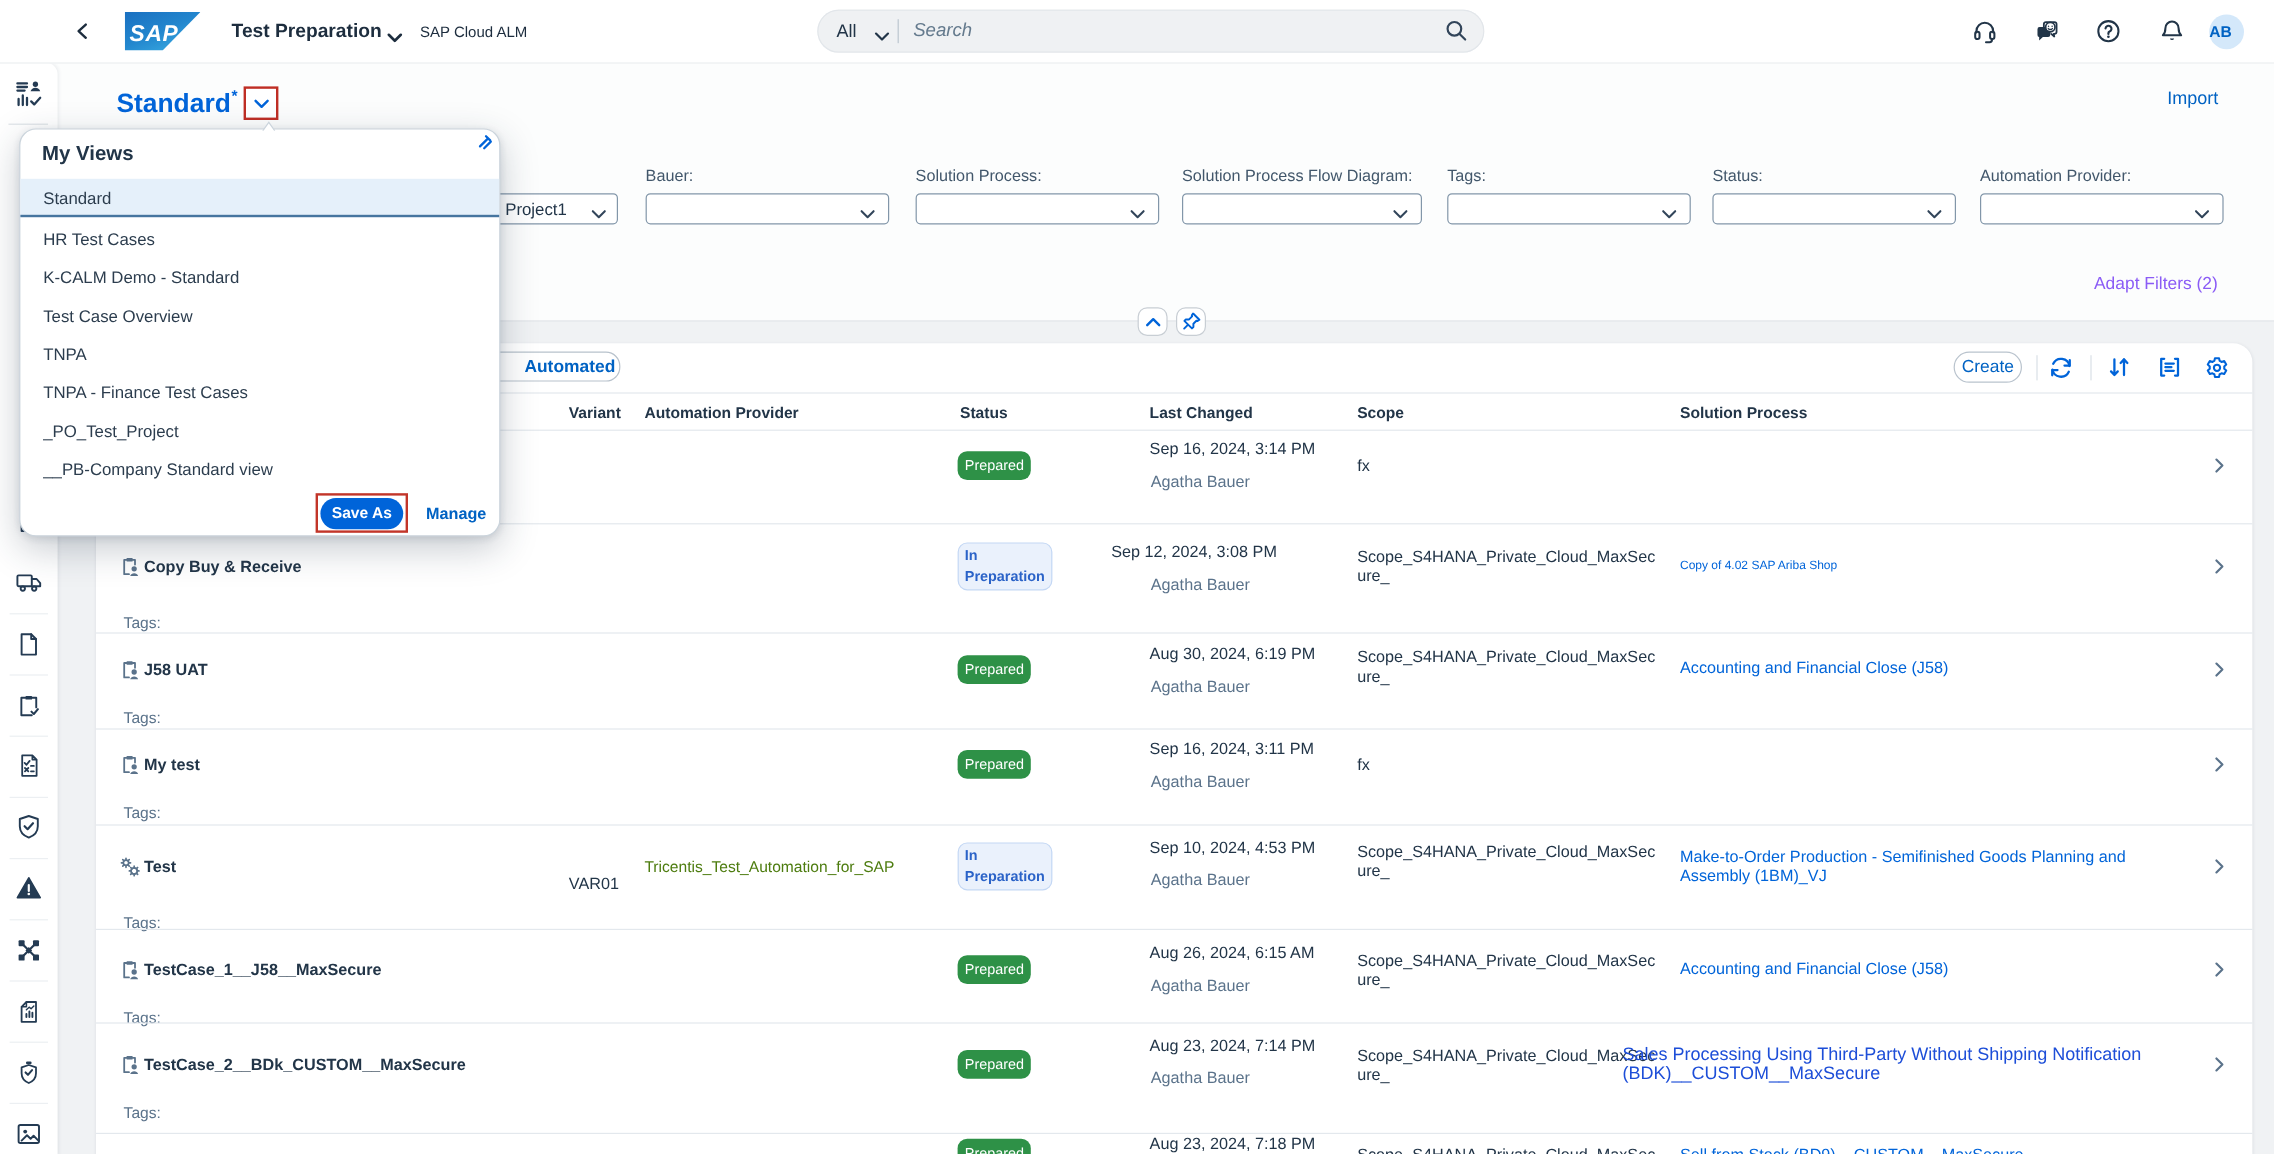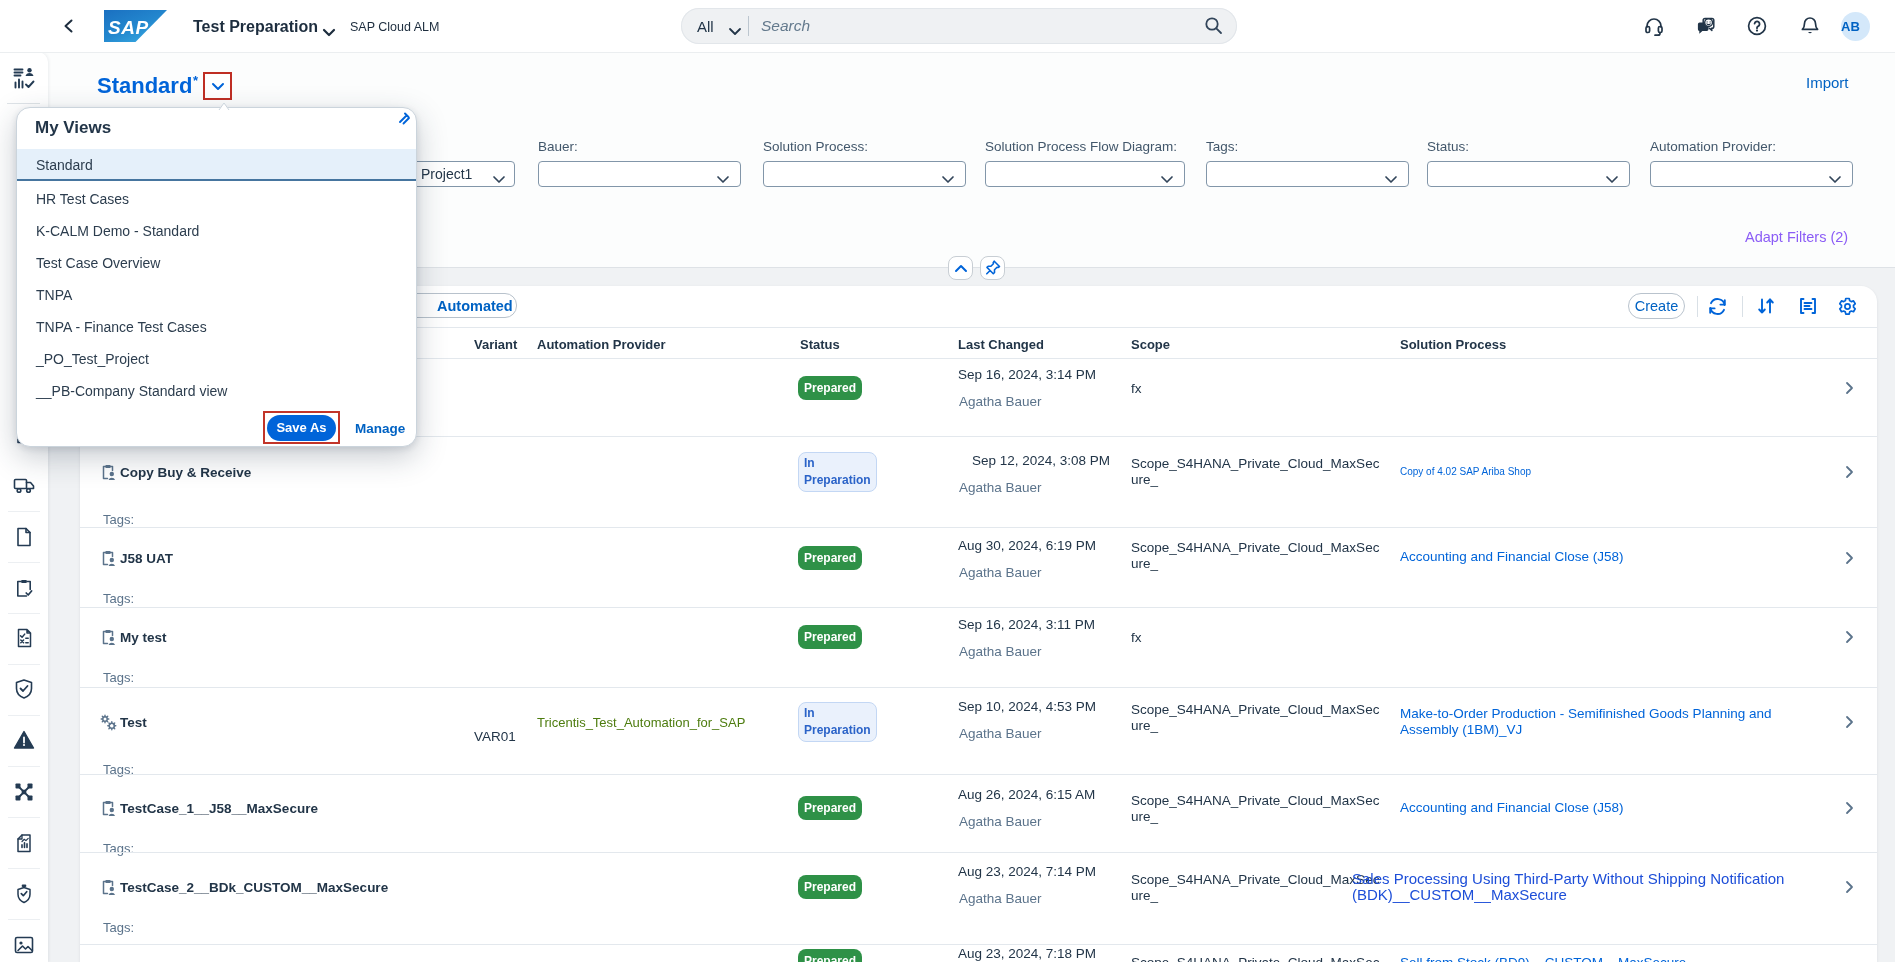--- a/index.html
+++ b/index.html
@@ -2,21 +2,21 @@
 <html><head><meta charset="utf-8">
 <style>
 *{margin:0;padding:0;box-sizing:border-box}
 html,body{width:1895px;height:962px;overflow:hidden;font-family:"Liberation Sans",sans-serif;background:#F0F2F4;position:relative}
 .a{position:absolute}
 .nm{font-weight:700;font-size:13.5px;color:#223548;white-space:nowrap}
 .d1{font-size:13.5px;color:#223548;white-space:nowrap}
 .d2{font-size:13.5px;color:#5B738B;white-space:nowrap}
 .lnk{font-size:13px;color:#4d7c0f;white-space:nowrap}
 .tg{font-size:13px;color:#5B738B}
-.bdg{background:#2E9147;color:#fff;font-weight:700;font-size:12px;border-radius:8px;height:24px;line-height:24px;padding:0 6px;display:inline-block}
+.bdg{background:#2E9147;color:#fff;font-weight:400;font-size:12px;border-radius:8px;height:24px;line-height:24px;padding:0 6px;display:inline-block}
 .bdb{background:#EAF1FC;border:1px solid #C3D7F4;color:#2B63C8;font-weight:700;font-size:12px;border-radius:8px;padding:2px 5px;line-height:17px;display:inline-block}
 .colh{font-weight:700;font-size:13px;color:#223548;white-space:nowrap}
 .flbl{font-size:13.5px;color:#42576B;white-space:nowrap}
 .fsel{height:26px;background:#fff;border:1px solid #8296A9;border-radius:4px}
 .rowline{height:1px;background:#E3E8ED;left:80px;width:1797px;z-index:3}
 .pit{font-size:14px;color:#2C3D4E;line-height:32px;padding-left:19px;height:32px}
 </style></head><body>
 
 <div class="a" style="left:0;top:0;width:1895px;height:53px;background:#fff;border-bottom:1px solid #EBEEF0;z-index:30"></div>
 <div class="a" style="left:61px;top:18px;z-index:31"><svg width="16" height="16" viewBox="0 0 16 16" fill="none" stroke="#1D2D3E" stroke-width="2" stroke-linecap="round" stroke-linejoin="round">
@@ -168,21 +168,21 @@
 <div class="a rowline" style="top:436px;"></div>
 <div class="a" style="left:99px;top:463px;z-index:3"><svg width="18" height="18" viewBox="0 0 18 18" fill="none" stroke="#5B738B" stroke-width="1.5" stroke-linecap="round" stroke-linejoin="round">
       <path d="M6.5 3.5 h-2 v12 h4"></path>
       <path d="M11.5 3.5 h2 v4"></path>
       <rect x="6.5" y="2" width="5" height="3" rx="0.5" fill="#5B738B" stroke="none"></rect>
       <circle cx="12.8" cy="11" r="2.2" fill="#5B738B" stroke="none"></circle>
       <path d="M9.5 17 a3.5 3.5 0 0 1 6.6 0 z" fill="#5B738B" stroke="none"></path>
     </svg></div>
 <div class="a nm" style="left:120px;top:472px;transform:translateY(-50%);z-index:3">Copy Buy &amp; Receive</div>
 <div class="a" style="left:798px;top:452px;z-index:3"><span class="bdb">In<br>Preparation</span></div>
-<div class="a d1" style="left:972px;top:460px;transform:translateY(-50%);z-index:3">Sep 12, 2024, 3:08 PM</div>
+<div class="a d1" style="left:926px;top:460px;transform:translateY(-50%);z-index:3">Sep 12, 2024, 3:08 PM</div>
 <div class="a d2" style="left:959px;top:487px;transform:translateY(-50%);z-index:3">Agatha Bauer</div>
 <div class="a" style="left:1131px;top:456px;font-size:13.5px;color:#223548;line-height:16px;z-index:3">Scope_S4HANA_Private_Cloud_MaxSec<br>ure_</div>
 <div class="a" style="left:1400px;top:472px;transform:translateY(-50%);font-size:10px;color:#0064D9;line-height:16px;z-index:3">Copy of 4.02 SAP Ariba Shop</div>
 <div class="a" style="left:1845px;top:465px;z-index:3"><svg width="9" height="14" viewBox="0 0 9 14" fill="none" stroke="#5B738B" stroke-width="1.8" stroke-linecap="round" stroke-linejoin="round">
       <path d="M2 2 L7 7 L2 12"></path>
     </svg></div>
 <div class="a tg" style="left:103px;top:519px;transform:translateY(-50%);z-index:3">Tags:</div>
 <div class="a rowline" style="top:527px;"></div>
 <div class="a" style="left:99px;top:549px;z-index:3"><svg width="18" height="18" viewBox="0 0 18 18" fill="none" stroke="#5B738B" stroke-width="1.5" stroke-linecap="round" stroke-linejoin="round">
       <path d="M6.5 3.5 h-2 v12 h4"></path>

